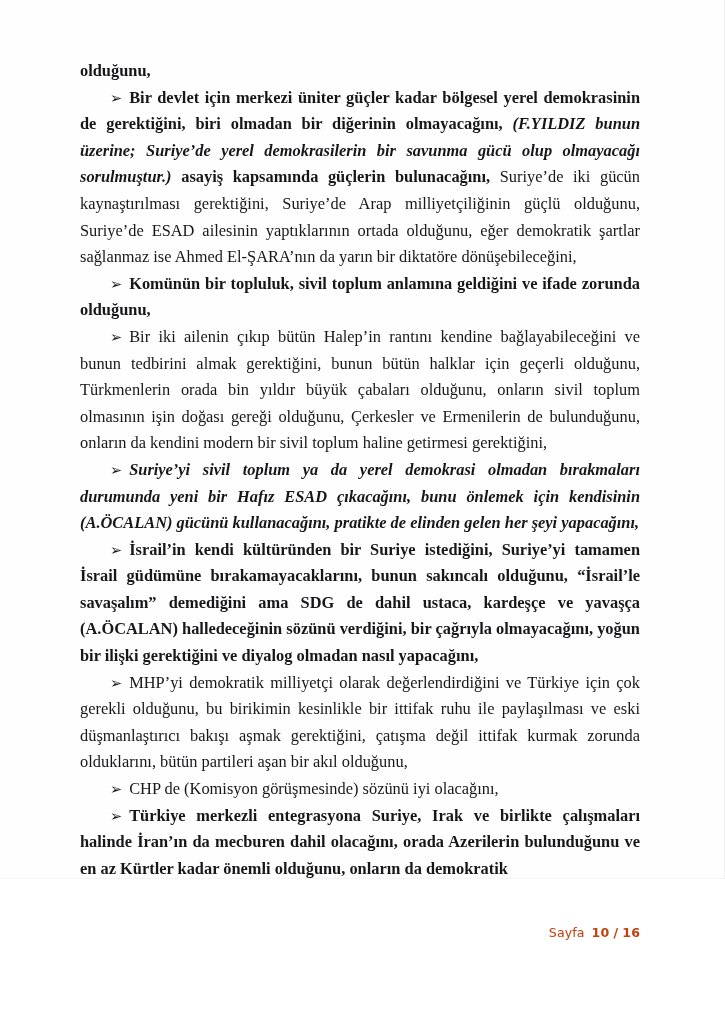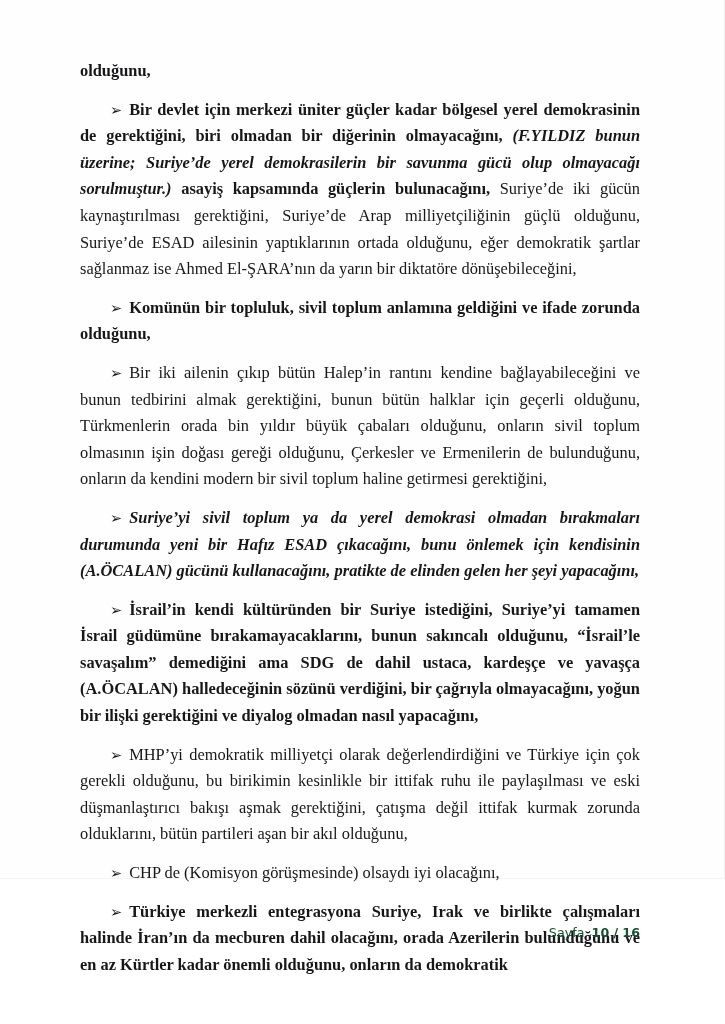--- a/index.html
+++ b/index.html
@@ -38,21 +38,20 @@
     font-size: 16.4px;
     line-height: 26.6px;
     color: #17171a;
     text-indent: 0;
     hyphens: none;
   }
 
   
   .para.bulleted {
     text-indent: 30px;
-    margin-top: 12px;
   }
 
   
   .para.flush {
     text-indent: 0;
   }
 
   .bullet {
     font-family: "DejaVu Sans", sans-serif;
     font-size: 14.5px;
@@ -69,39 +68,39 @@
   .bi { font-weight: bold; font-style: italic; }
 
   #footer {
     position: absolute;
     left: 80px;
     top: 925px;
     width: 560px;
     text-align: right;
     font-family: "DejaVu Sans", "Liberation Sans", sans-serif;
     font-size: 12.6px;
-    color: #14532d;
+    color: #c2410c;
     letter-spacing: 0.1px;
   }
   #footer .pg { font-weight: bold; }
 </style>
 </head>
 <body>
 
 <div id="page" style="background: rgb(254, 254, 254);">
 
   <div id="doc-body">
       <p class="para flush" style="color: rgb(23, 23, 26);"><span class="b">olduğunu,</span></p>
       <p class="para bulleted" style="color: rgb(23, 23, 26);"><span class="bullet">➢</span><span class="bullet-sp"></span><span class="b">Bir devlet için merkezi üniter güçler kadar bölgesel yerel demokrasinin de gerektiğini, biri olmadan bir diğerinin olmayacağını, </span><span class="bi">(F.YILDIZ bunun üzerine; Suriye’de yerel demokrasilerin bir savunma gücü olup olmayacağı sorulmuştur.)</span><span class="b"> asayiş kapsamında güçlerin bulunacağını,</span><span> Suriye’de iki gücün kaynaştırılması gerektiğini, Suriye’de Arap milliyetçiliğinin güçlü olduğunu, Suriye’de ESAD ailesinin yaptıklarının ortada olduğunu, eğer demokratik şartlar sağlanmaz ise Ahmed El-ŞARA’nın da yarın bir diktatöre dönüşebileceğini,</span></p>
       <p class="para bulleted" style="color: rgb(23, 23, 26);"><span class="bullet">➢</span><span class="bullet-sp"></span><span class="b">Komünün bir topluluk, sivil toplum anlamına geldiğini ve ifade zorunda olduğunu,</span></p>
       <p class="para bulleted" style="color: rgb(23, 23, 26);"><span class="bullet">➢</span><span class="bullet-sp"></span><span>Bir iki ailenin çıkıp bütün Halep’in rantını kendine bağlayabileceğini ve bunun tedbirini almak gerektiğini, bunun bütün halklar için geçerli olduğunu, Türkmenlerin orada bin yıldır büyük çabaları olduğunu, onların sivil toplum olmasının işin doğası gereği olduğunu, Çerkesler ve Ermenilerin de bulunduğunu, onların da kendini modern bir sivil toplum haline getirmesi gerektiğini,</span></p>
       <p class="para bulleted" style="color: rgb(23, 23, 26); font-style: italic;"><span class="bullet">➢</span><span class="bullet-sp"></span><span class="b">Suriye’yi sivil toplum ya da yerel demokrasi olmadan bırakmaları durumunda yeni bir Hafız ESAD çıkacağını, bunu önlemek için kendisinin (A.ÖCALAN) gücünü kullanacağını, pratikte de elinden gelen her şeyi yapacağını,</span></p>
       <p class="para bulleted" style="color: rgb(23, 23, 26);"><span class="bullet">➢</span><span class="bullet-sp"></span><span class="b">İsrail’in kendi kültüründen bir Suriye istediğini, Suriye’yi tamamen İsrail güdümüne bırakamayacaklarını, bunun sakıncalı olduğunu, “İsrail’le savaşalım” demediğini ama SDG de dahil ustaca, kardeşçe ve yavaşça (A.ÖCALAN) halledeceğinin sözünü verdiğini, bir çağrıyla olmayacağını, yoğun bir ilişki gerektiğini ve diyalog olmadan nasıl yapacağını,</span></p>
       <p class="para bulleted" style="color: rgb(23, 23, 26);"><span class="bullet">➢</span><span class="bullet-sp"></span><span>MHP’yi demokratik milliyetçi olarak değerlendirdiğini ve Türkiye için çok gerekli olduğunu, bu birikimin kesinlikle bir ittifak ruhu ile paylaşılması ve eski düşmanlaştırıcı bakışı aşmak gerektiğini, çatışma değil ittifak kurmak zorunda olduklarını, bütün partileri aşan bir akıl olduğunu,</span></p>
-      <p class="para bulleted" style="color: rgb(23, 23, 26);"><span class="bullet">➢</span><span class="bullet-sp"></span><span>CHP de (Komisyon görüşmesinde) olsaydı iyi olacağını,</span></p>
+      <p class="para bulleted" style="color: rgb(23, 23, 26);"><span class="bullet">➢</span><span class="bullet-sp"></span><span>CHP de (Komisyon görüşmesinde) sözünü iyi olacağını,</span></p>
       <p class="para bulleted" style="color: rgb(23, 23, 26);"><span class="bullet">➢</span><span class="bullet-sp"></span><span class="b">Türkiye merkezli entegrasyona Suriye, Irak ve birlikte çalışmaları halinde İran’ın da mecburen dahil olacağını, orada Azerilerin bulunduğunu ve en az Kürtler kadar önemli olduğunu, onların da demokratik</span></p>
     </div>
 
   <div id="footer">
     <span>Sayfa</span><span class="bullet-sp"></span><span class="pg">10</span>
     <span class="pg">/</span>
     <span class="pg">16</span>
   </div>
 
 </div>

